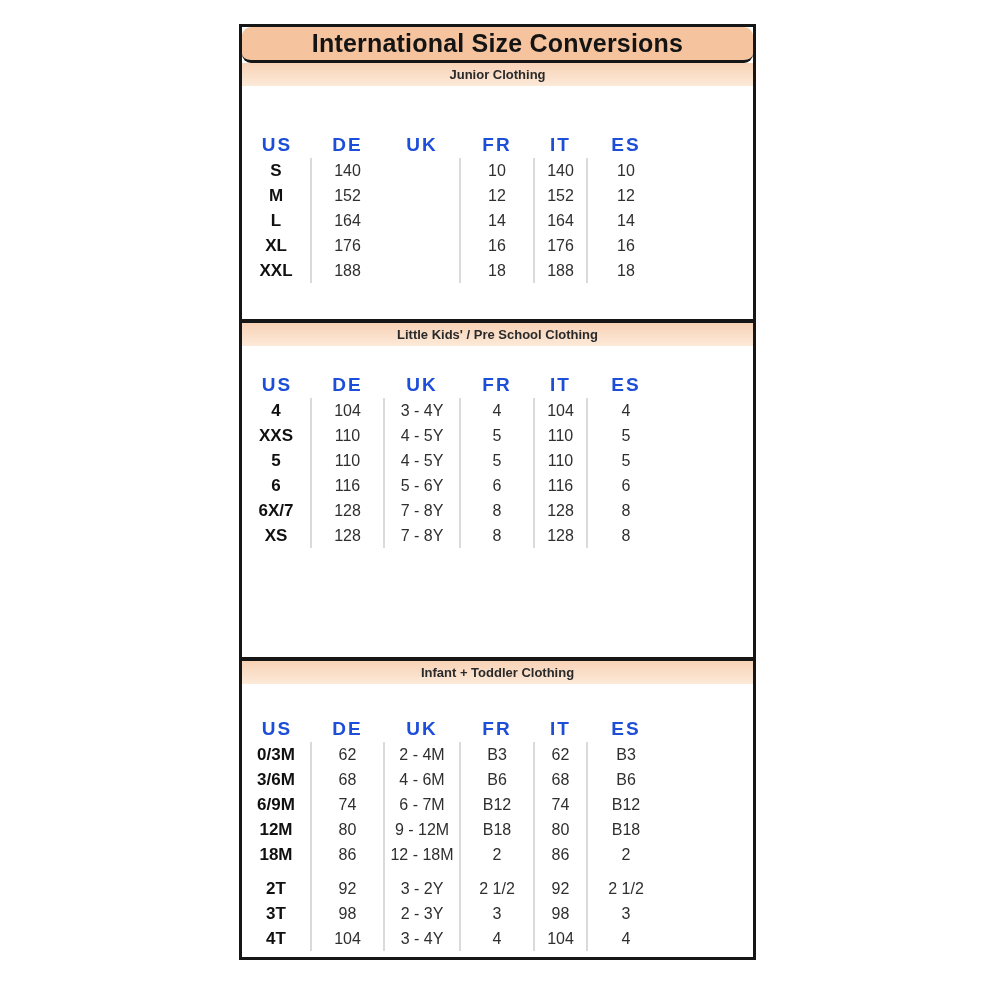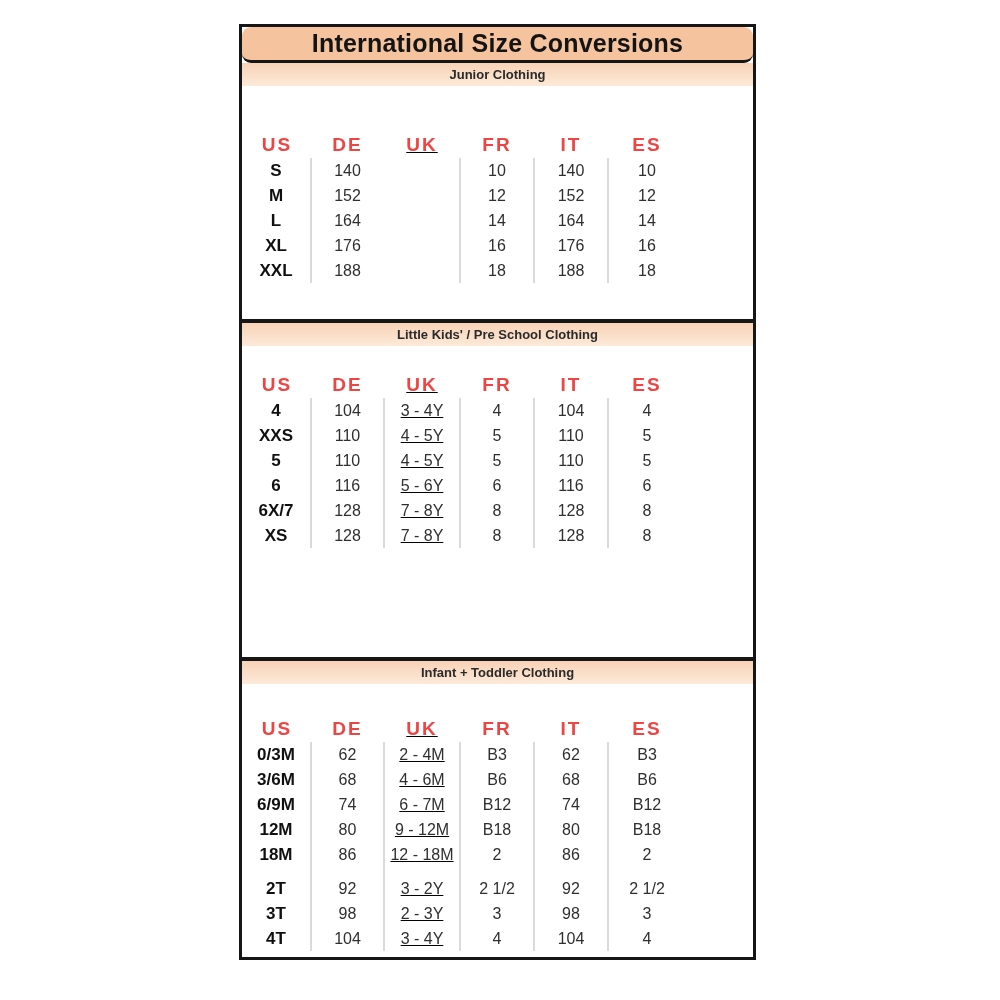--- a/index.html
+++ b/index.html
@@ -30,28 +30,28 @@
     display:flex;align-items:center;justify-content:center;
     font-size:13px;font-weight:bold;color:#2a2a2a;
   }
   .columns{display:flex;align-items:flex-start;}
   .s0 .columns{margin-top:46px;}
   .s1 .columns{margin-top:16px;}
   .s2 .columns{margin-top:22px;}
   .col{display:flex;flex-direction:column;flex:0 0 auto;}
   .col.c0{width:68px;}
   .col.c1{width:73px;text-align:center;}
-  .col.c2{width:76px;text-decoration:underline;}
+  .col.c2{width:76px;}
   .col.c3{width:74px;}
-  .col.c4{width:74px;}
+  .col.c4{width:53px;}
   .col.c5{width:78px;}
   .hdr{
     height:26px;display:flex;align-items:center;justify-content:center;
     font-size:19px;font-weight:bold;letter-spacing:2px;padding-left:2px;
-    color:#ef4444;box-sizing:border-box;
+    color:#1d4ed8;box-sizing:border-box;
   }
   .vals{display:flex;flex-direction:column;}
   .col + .col .vals{border-left:2px solid var(--divider,#dadada);}
   .cell{
     height:25px;display:flex;align-items:center;justify-content:center;
     font-size:16px;color:var(--value-text,#2f2f2f);
   }
   .cell.lbl{font-weight:bold;font-size:17px;color:#101010;}
   .rowgap{height:9px;flex:0 0 9px;}
 </style>

